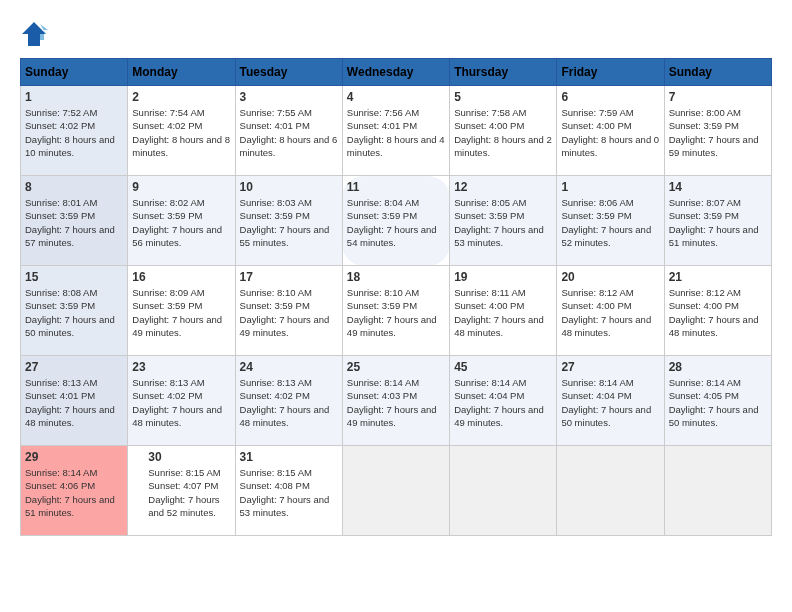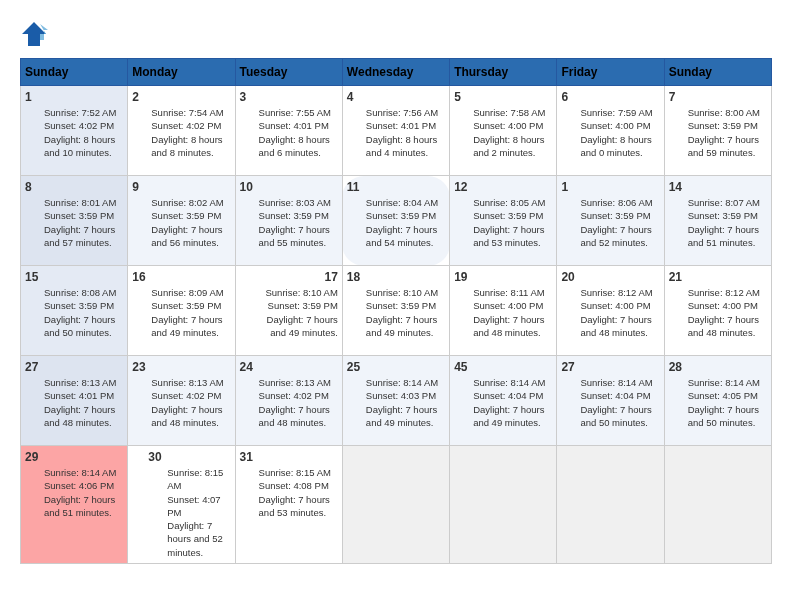--- a/index.html
+++ b/index.html
@@ -75,21 +75,20 @@
       font-size: 12px;
       font-weight: bold;
       color: #333;
       display: block;
       margin-bottom: 2px;
     }
     .day-detail {
       font-size: 9.5px;
       color: #333;
       line-height: 1.4;
-      margin-left: 19px;
     }
     .empty-cell {
       background: #f0f0f0 !important;
     }
   </style>
 </head>
 <body>
 
 <div class="header">
   <div class="logo">
@@ -247,21 +246,21 @@
         </div>
       </td>
         <td style="background: rgb(255, 255, 255);">
         <span class="day-num">16</span>
         <div class="day-detail">
           Sunrise: 8:09 AM<br>
           Sunset: 3:59 PM<br>
           Daylight: 7 hours and 49 minutes.
         </div>
       </td>
-        <td style="background: rgb(255, 255, 255); text-align: right;">
+        <td style="background: rgb(255, 255, 255);">
         <span class="day-num">17</span>
         <div class="day-detail">
           Sunrise: 8:10 AM<br>
           Sunset: 3:59 PM<br>
           Daylight: 7 hours and 49 minutes.
         </div>
       </td>
         <td style="background: rgb(255, 255, 255);">
         <span class="day-num">18</span>
         <div class="day-detail">

